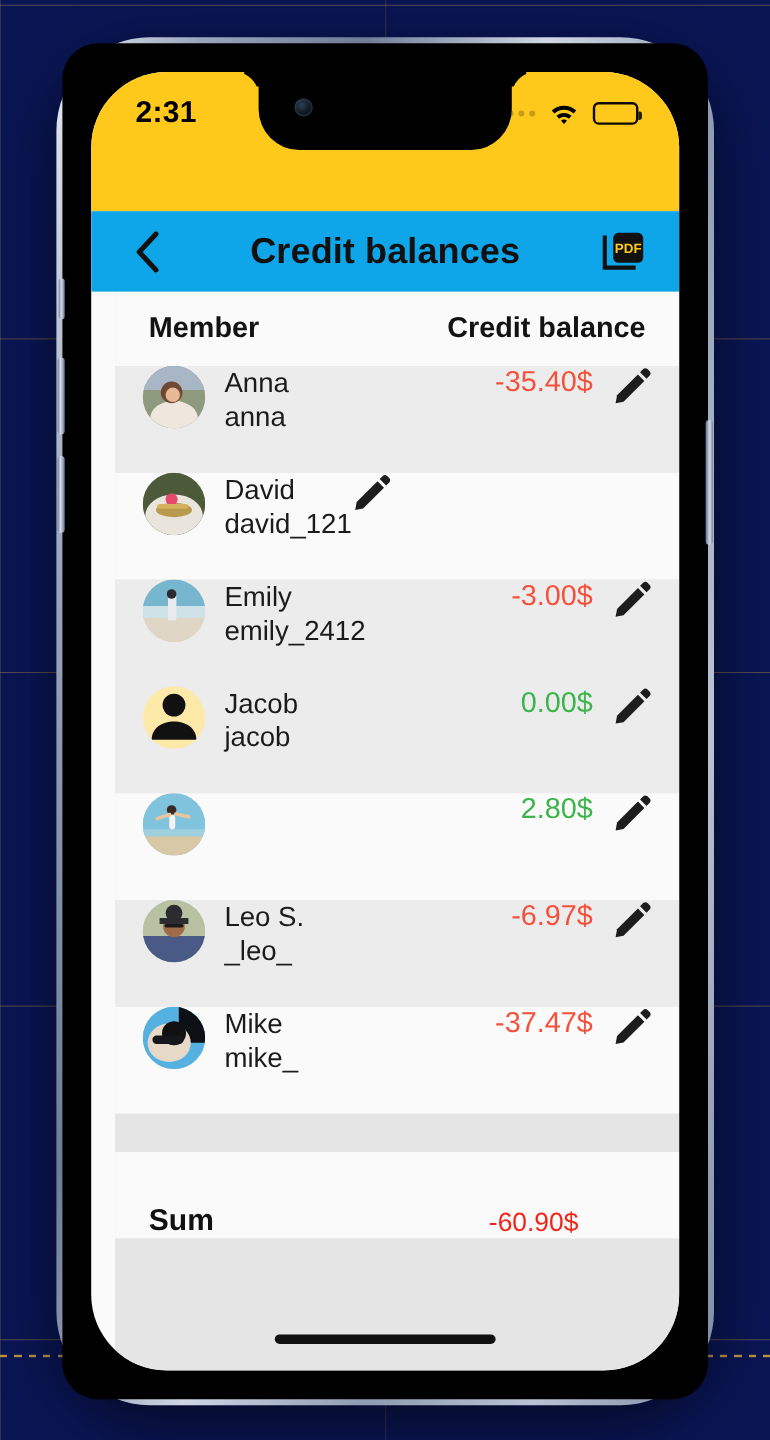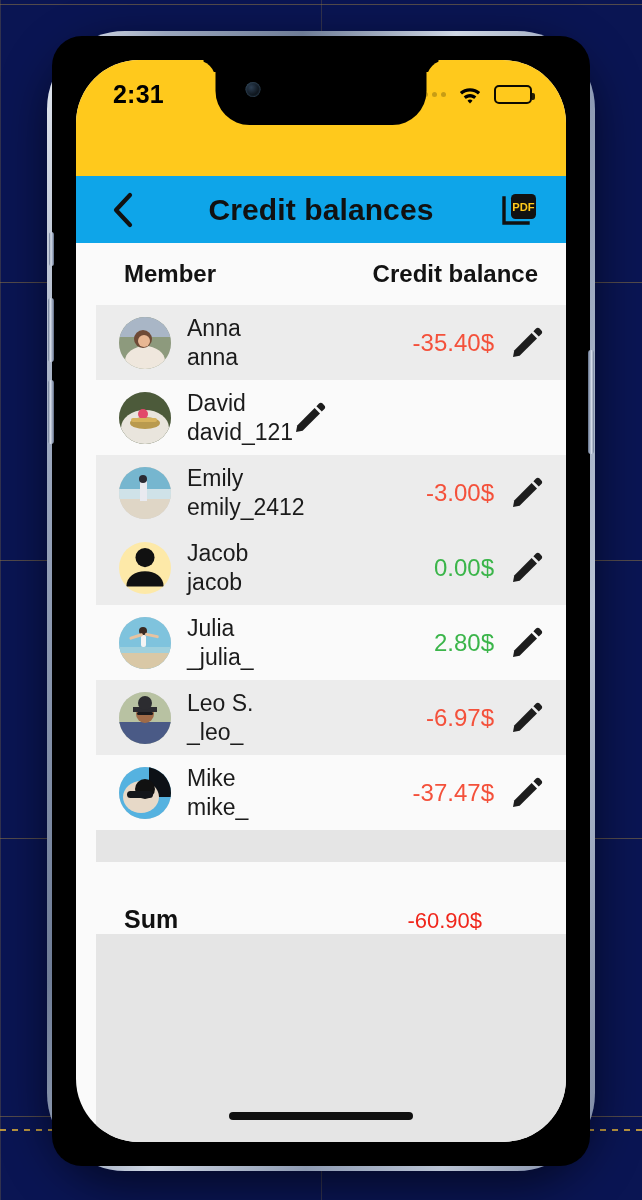--- a/index.html
+++ b/index.html
@@ -141,21 +141,21 @@
   
   .sheet { background: #e5e5e5; height: calc(100% - 116px - 67px); margin-left: 20px; }
   .thead {
     height: 62px; display: flex; align-items: center;
     padding: 0 26px 0 28px; background: #fafafa;
   }
   .th-member { font-size: 24px; font-weight: 700; color: #131313; }
   .th-balance { margin-left: auto; font-size: 24px; font-weight: 700; color: #131313; padding-right: 2px; }
 
   .row {
-    height: 75px; display: flex; align-items: center;
+    height: 89px; display: flex; 
     padding: 0 22px 0 23px;
   }
   .row.odd  { background: #ececec; }
   .row.even { background: #fafafa; }
 
   .avatar {
     width: 52px; height: 52px; border-radius: 50%;
     flex: 0 0 52px; overflow: hidden; position: relative;
     background: #cfcfcf;
   }
@@ -345,24 +345,20 @@
                 <svg viewBox="0 0 52 52">
                   <rect width="52" height="52" fill="#7fc3dd"></rect>
                   <rect y="34" width="52" height="18" fill="#d9c8a6"></rect>
                   <rect y="30" width="52" height="6" fill="#9fd0dd"></rect>
                   <circle cx="24" cy="14" r="4" fill="#3a2a22"></circle>
                   <rect x="22" y="18" width="5" height="12" rx="2" fill="#f4f4f4"></rect>
                   <rect x="10" y="18" width="14" height="3" rx="1.5" fill="#e8c3a0" transform="rotate(-18 17 19)"></rect>
                   <rect x="26" y="17" width="14" height="3" rx="1.5" fill="#e8c3a0" transform="rotate(12 33 18)"></rect>
                 </svg>
               </div>
-              <div class="names">
-                <div class="name">Julia</div>
-                <div class="handle">_julia_</div>
-              </div>
               <div class="bal pos">2.80$</div>
               <div class="edit">
                 <svg viewBox="0 0 34 34" aria-hidden="true">
                   <path d="M4.2 24.4 L21.6 7.0 L27.0 12.4 L9.6 29.8 L3.0 31.0 Z" fill="#1d1d1d"></path>
                   <path d="M23.4 5.2 L26.0 2.6 C27.0 1.6 28.6 1.6 29.6 2.6 L31.4 4.4 C32.4 5.4 32.4 7.0 31.4 8.0 L28.8 10.6 Z" fill="#1d1d1d"></path>
                 </svg>
               </div>
             </div>
             <div class="row odd">
               <div class="avatar">

